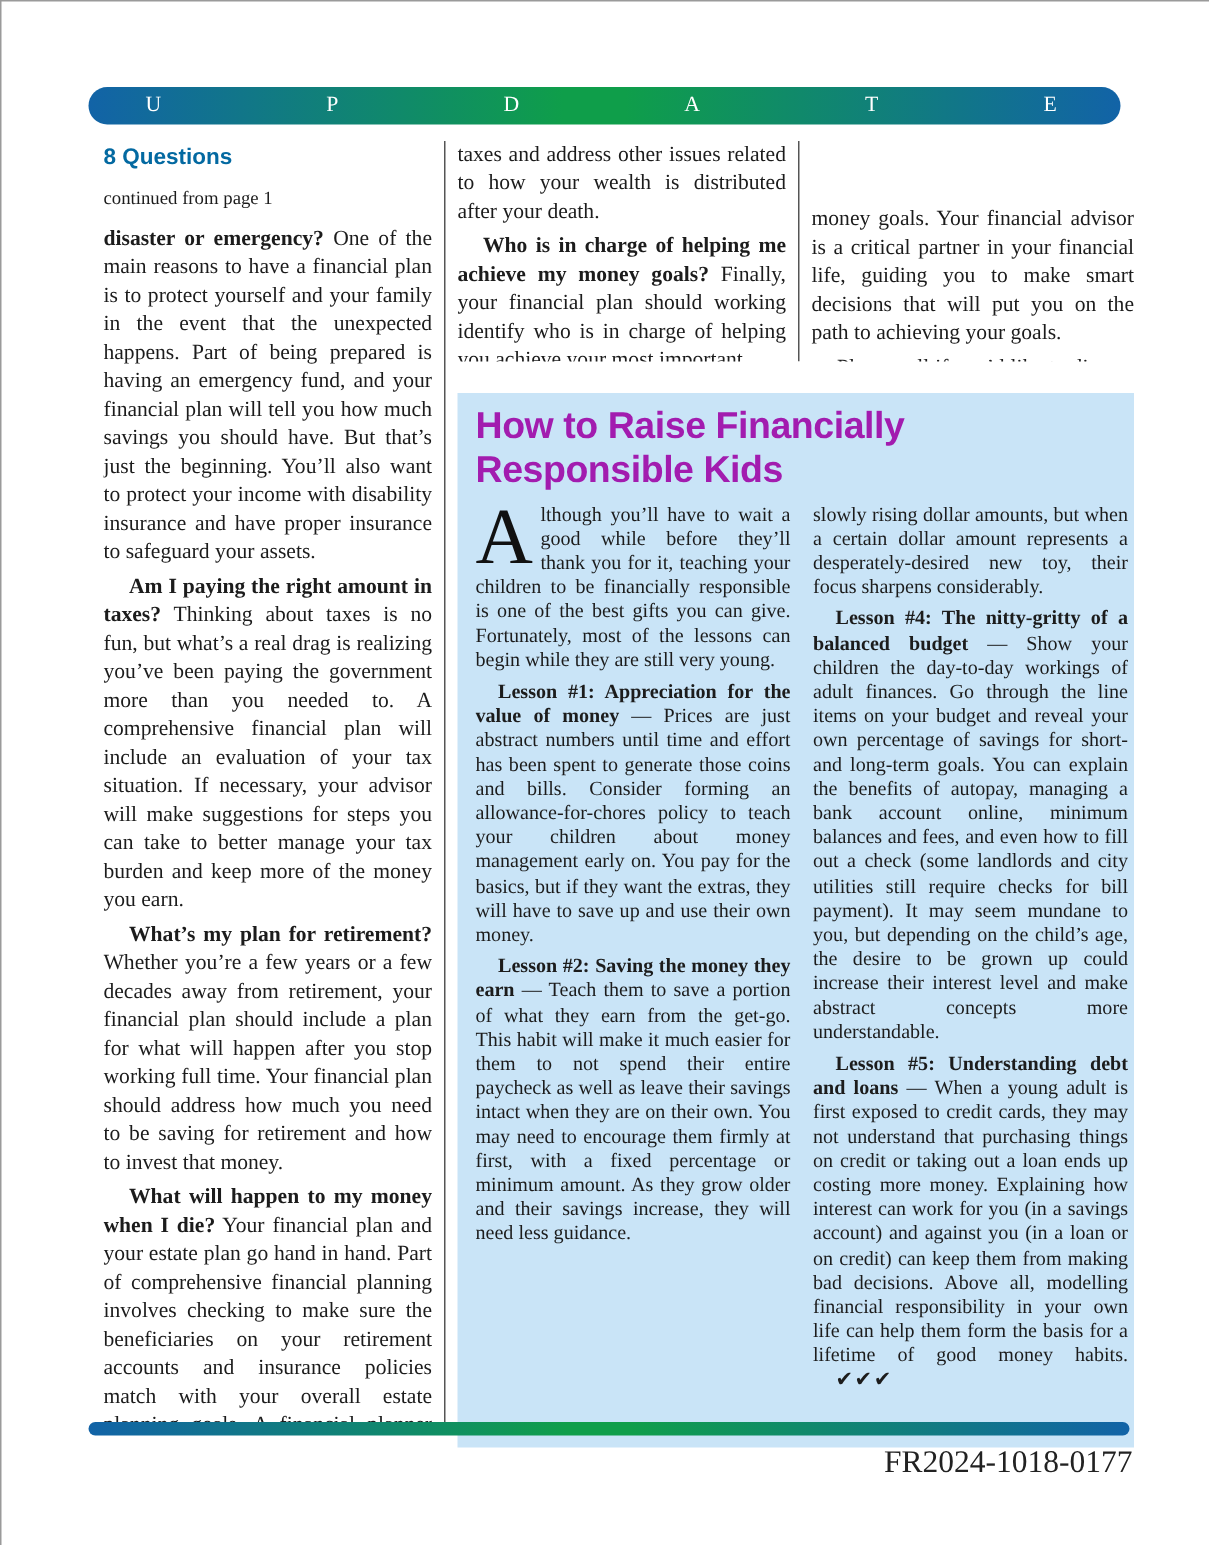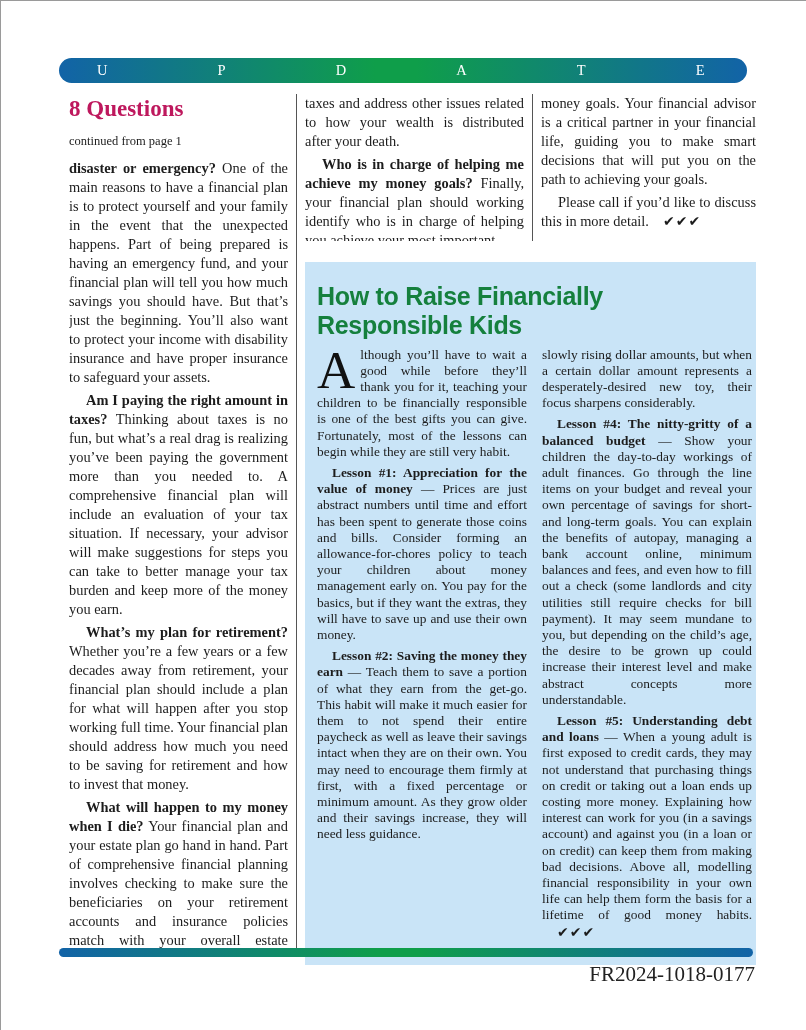--- a/index.html
+++ b/index.html
@@ -22,47 +22,47 @@
     line-height:1;letter-spacing:.5px;
   }
   
   .content{position:absolute;left:68px;top:93px;width:687px;display:flex;}
   .col1{
     width:219px;height:854px;overflow:hidden;flex:none;
     border-right:1px solid #555;padding-right:8px;box-sizing:content-box;
   }
   .rightarea{flex:1;padding-left:8px;display:flex;flex-direction:column;min-width:0;gap:16px;}
   h1.title{
-    margin:2px 0 2px 0;font-size:23px;font-weight:bold;color:#be185d;
-    font-family:Liberation Serif, serif;letter-spacing:0;
+    margin:2px 0 2px 0;font-size:15px;font-weight:bold;color:#0369a1;
+    font-family:Liberation Sans, sans-serif;letter-spacing:0;
   }
   .continued{font-size:12.5px;margin:12px 0 10px 0;}
   p.body{
     margin:0 0 4px 0;font-size:14.4px;line-height:19px;text-align:justify;
   }
   p.ind{text-indent:17px;}
   p.body b{font-weight:bold;}
   .toprow{display:flex;height:147px;overflow:hidden;flex:none;}
   .col2{
     width:219px;flex:none;border-right:1px solid #555;
     padding-right:8px;box-sizing:content-box;
   }
-  .col3{flex:1;padding-left:8px;min-width:0;}
+  .col3{flex:1;padding-left:8px;min-width:0;margin-top:43px;}
   .checks{
     font-family:"DejaVu Sans",sans-serif;font-weight:bold;font-size:14px;
     letter-spacing:1px;margin-left:14px;white-space:nowrap;
   }
   
   .box{
     margin-top:5px;background:#c9e4f7;height:703px;overflow:hidden;
     padding:8px 12px 10px 12px;box-sizing:border-box;flex:none;
   }
   .box-title{
-    margin:12px 0 7px 0;font-family:"Liberation Sans",sans-serif;
-    font-size:25px;font-weight:bold;color:#15803d;letter-spacing:-0.3px;
+    margin:0 0 7px 0;font-family:"Liberation Sans",sans-serif;
+    font-size:25px;font-weight:bold;color:#a21caf;letter-spacing:-0.3px;
     line-height:1.15;
   }
   .boxcols{display:flex;gap:15px;}
   .boxcol{width:210px;flex:none;overflow:hidden;height:648px;}
   .boxcol p{
     margin:0 0 5px 0;font-size:13.4px;line-height:16.2px;text-align:justify;
   }
   .boxcol p.ind{text-indent:15px;}
   .dropcap{
     float:left;font-size:53px;line-height:42px;padding:2px 5px 0 0;
@@ -116,21 +116,21 @@
           <p class="body"><span>money goals. Your financial advisor is a critical partner in your financial life, guiding you to make smart decisions that will put you on the path to achieving your goals.</span></p>
           <p class="body ind"><span>Please call if you’d like to discuss this in more detail.</span><span class="checks">✔✔✔</span></p>
         </div>
       </div>
 
       <div class="box">
         <h2 class="box-title">How to Raise Financially Responsible Kids</h2>
         <div class="boxcols">
 
           <div class="boxcol">
-            <p><span class="dropcap">A</span><span>lthough you’ll have to wait a good while before they’ll thank you for it, teaching your children to be financially responsible is one of the best gifts you can give. Fortunately, most of the lessons can begin while they are still very habit.</span></p>
+            <p><span class="dropcap">A</span><span>lthough you’ll have to wait a good while before they’ll thank you for it, teaching your children to be financially responsible is one of the best gifts you can give. Fortunately, most of the lessons can begin while they are still very young.</span></p>
             <p class="ind"><b>Lesson #1: Appreciation for the value of money</b> <span>— Prices are just abstract numbers until time and effort has been spent to generate those coins and bills. Consider forming an allowance-for-chores policy to teach your children about money management early on. You pay for the basics, but if they want the extras, they will have to save up and use their own money.</span></p>
             <p class="ind"><b>Lesson #2: Saving the money they earn</b> <span>— Teach them to save a portion of what they earn from the get-go. This habit will make it much easier for them to not spend their entire paycheck as well as leave their savings intact when they are on their own. You may need to encourage them firmly at first, with a fixed percentage or minimum amount. As they grow older and their savings increase, they will need less guidance.</span></p>
           </div>
 
           <div class="boxcol">
             <p><span>slowly rising dollar amounts, but when a certain dollar amount represents a desperately-desired new toy, their focus sharpens considerably.</span></p>
             <p class="ind"><b>Lesson #4: The nitty-gritty of a balanced budget</b> <span>— Show your children the day-to-day workings of adult finances. Go through the line items on your budget and reveal your own percentage of savings for short- and long-term goals. You can explain the benefits of autopay, managing a bank account online, minimum balances and fees, and even how to fill out a check (some landlords and city utilities still require checks for bill payment). It may seem mundane to you, but depending on the child’s age, the desire to be grown up could increase their interest level and make abstract concepts more understandable.</span></p>
             <p class="ind"><b>Lesson #5: Understanding debt and loans</b> <span>— When a young adult is first exposed to credit cards, they may not understand that purchasing things on credit or taking out a loan ends up costing more money. Explaining how interest can work for you (in a savings account) and against you (in a loan or on credit) can keep them from making bad decisions. Above all, modelling financial responsibility in your own life can help them form the basis for a lifetime of good money habits.</span> <span class="checks">✔✔✔</span></p>
           </div>
 

